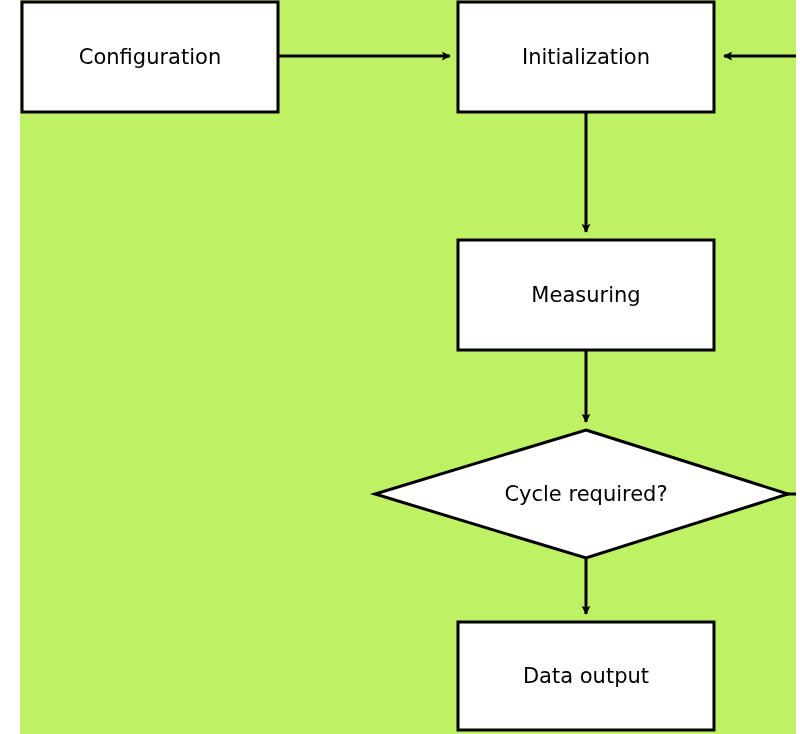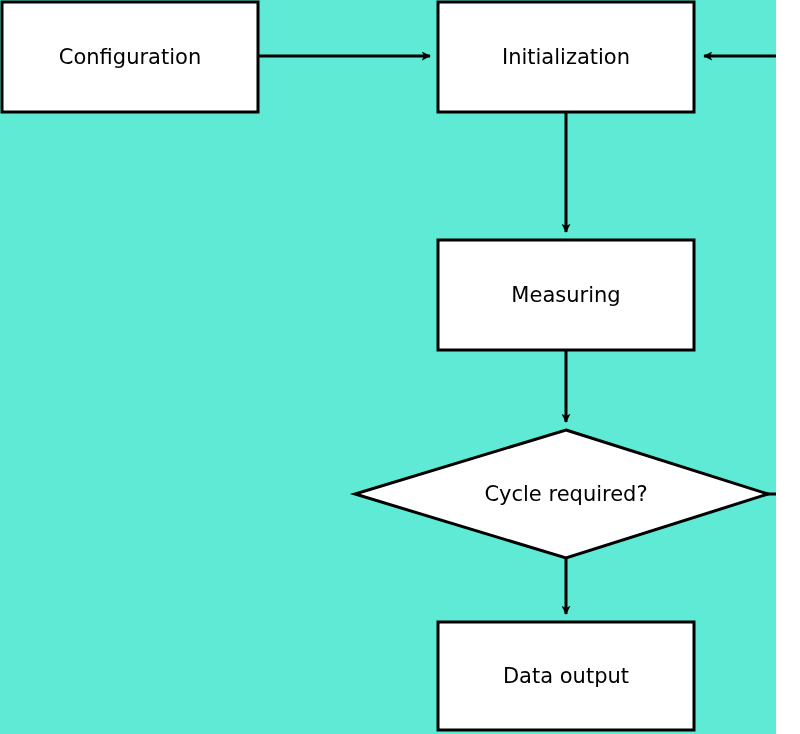--- a/index.html
+++ b/index.html
@@ -7,22 +7,23 @@
     padding: 0;
     background: #ffffff;
   }
   body {
     font-family: "DejaVu Sans", sans-serif;
   }
   #diagram-root {
     position: relative;
     width: 776px;
     height: 734px;
-    background: #5eead4;
+    background: #bef264;
     overflow: hidden;
+    margin-left: 20px;
   }
   svg#flowchart {
     display: block;
     width: 800px;
     height: 734px;
   }
   .node-shape {
     fill: #ffffff;
     stroke: #000000;
     stroke-width: 3;

